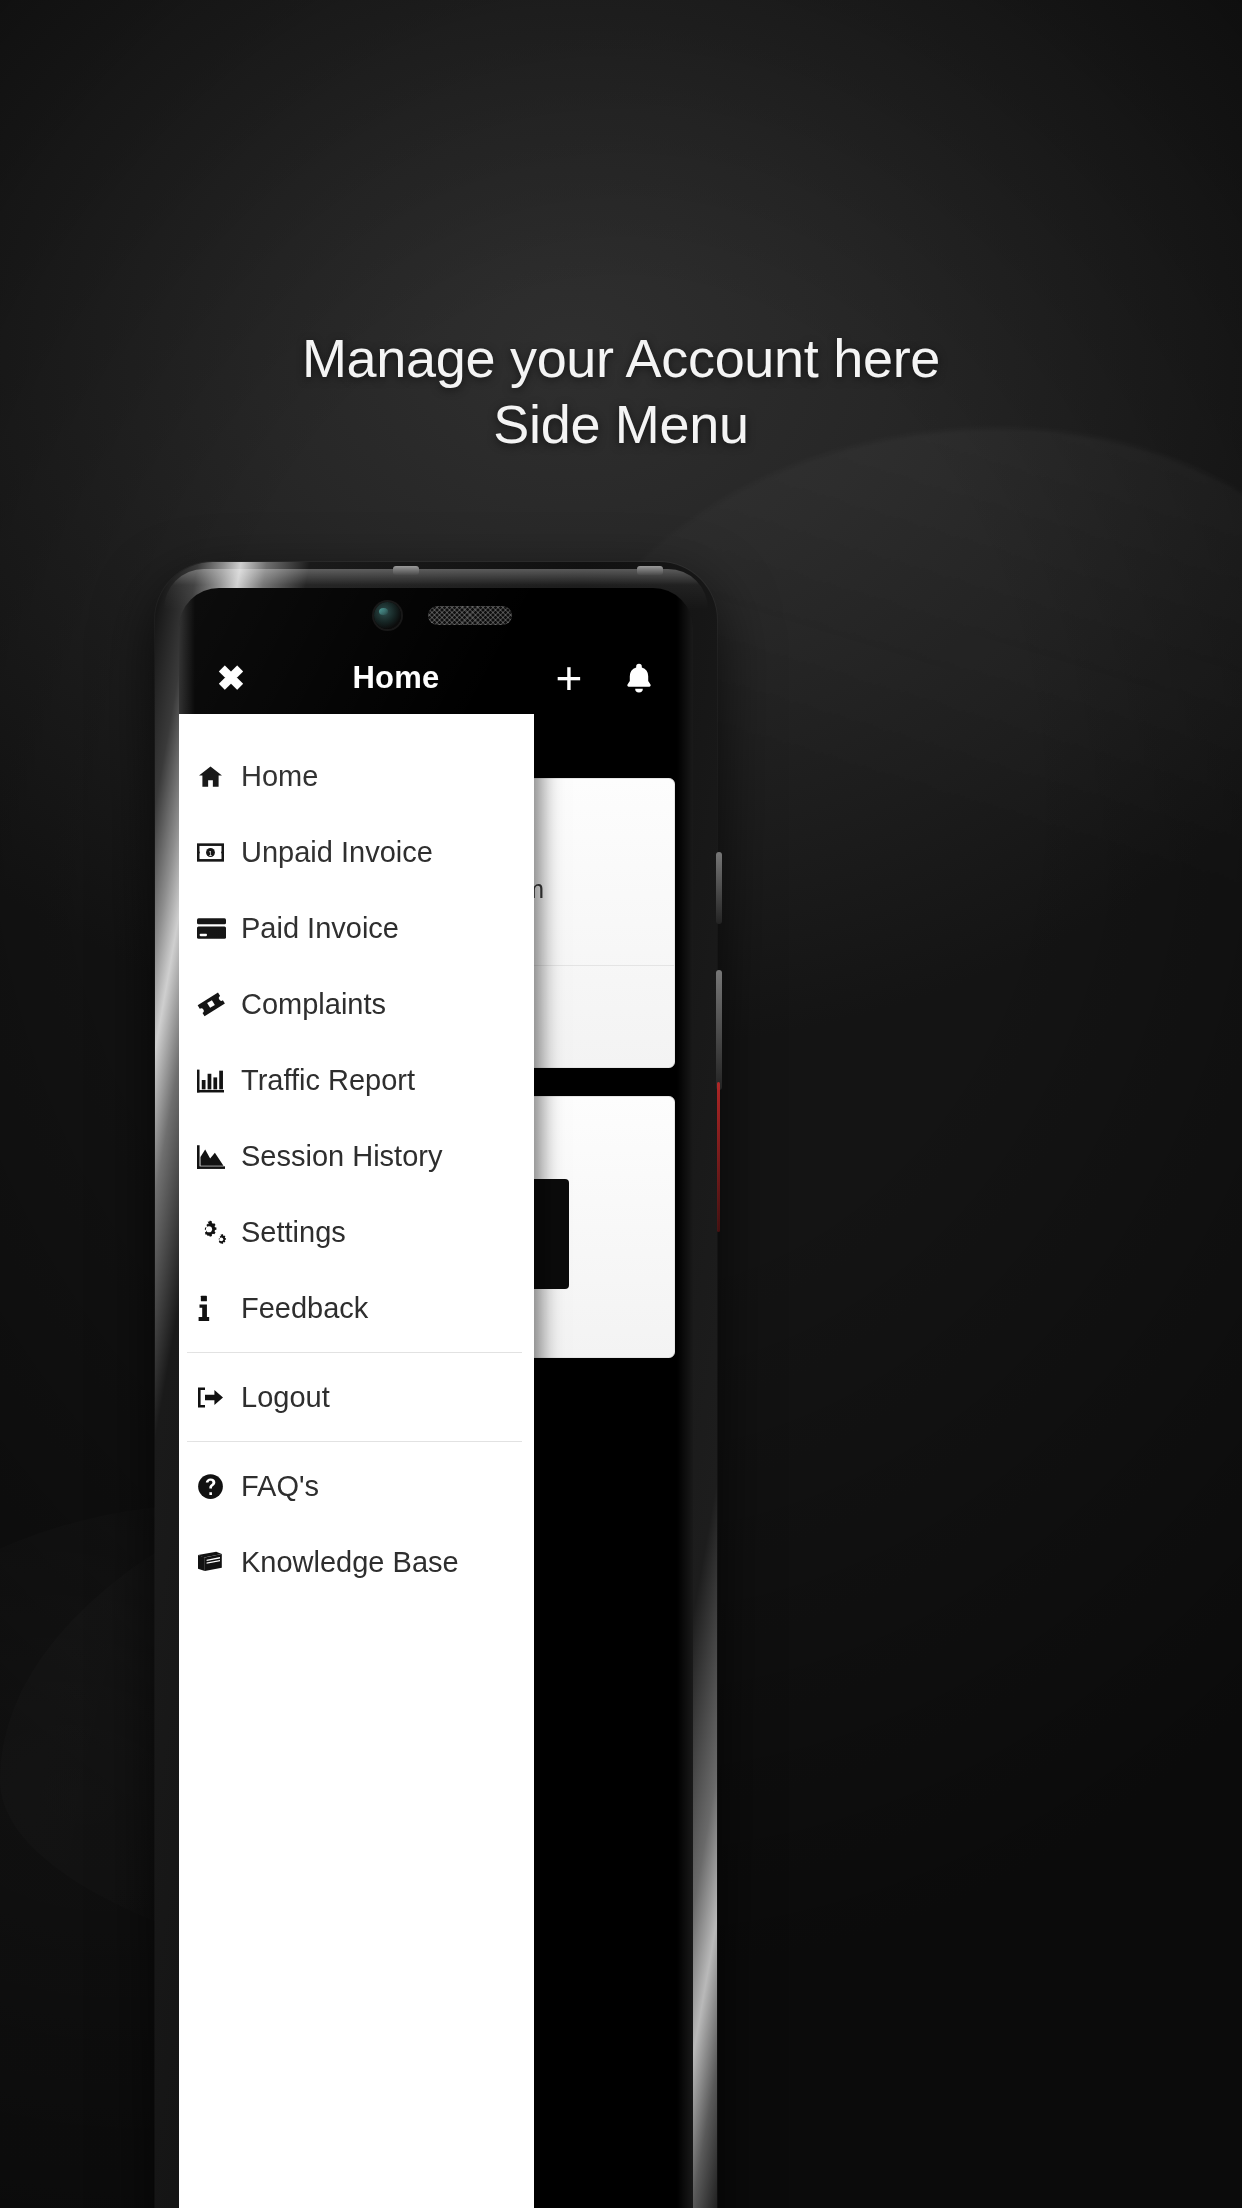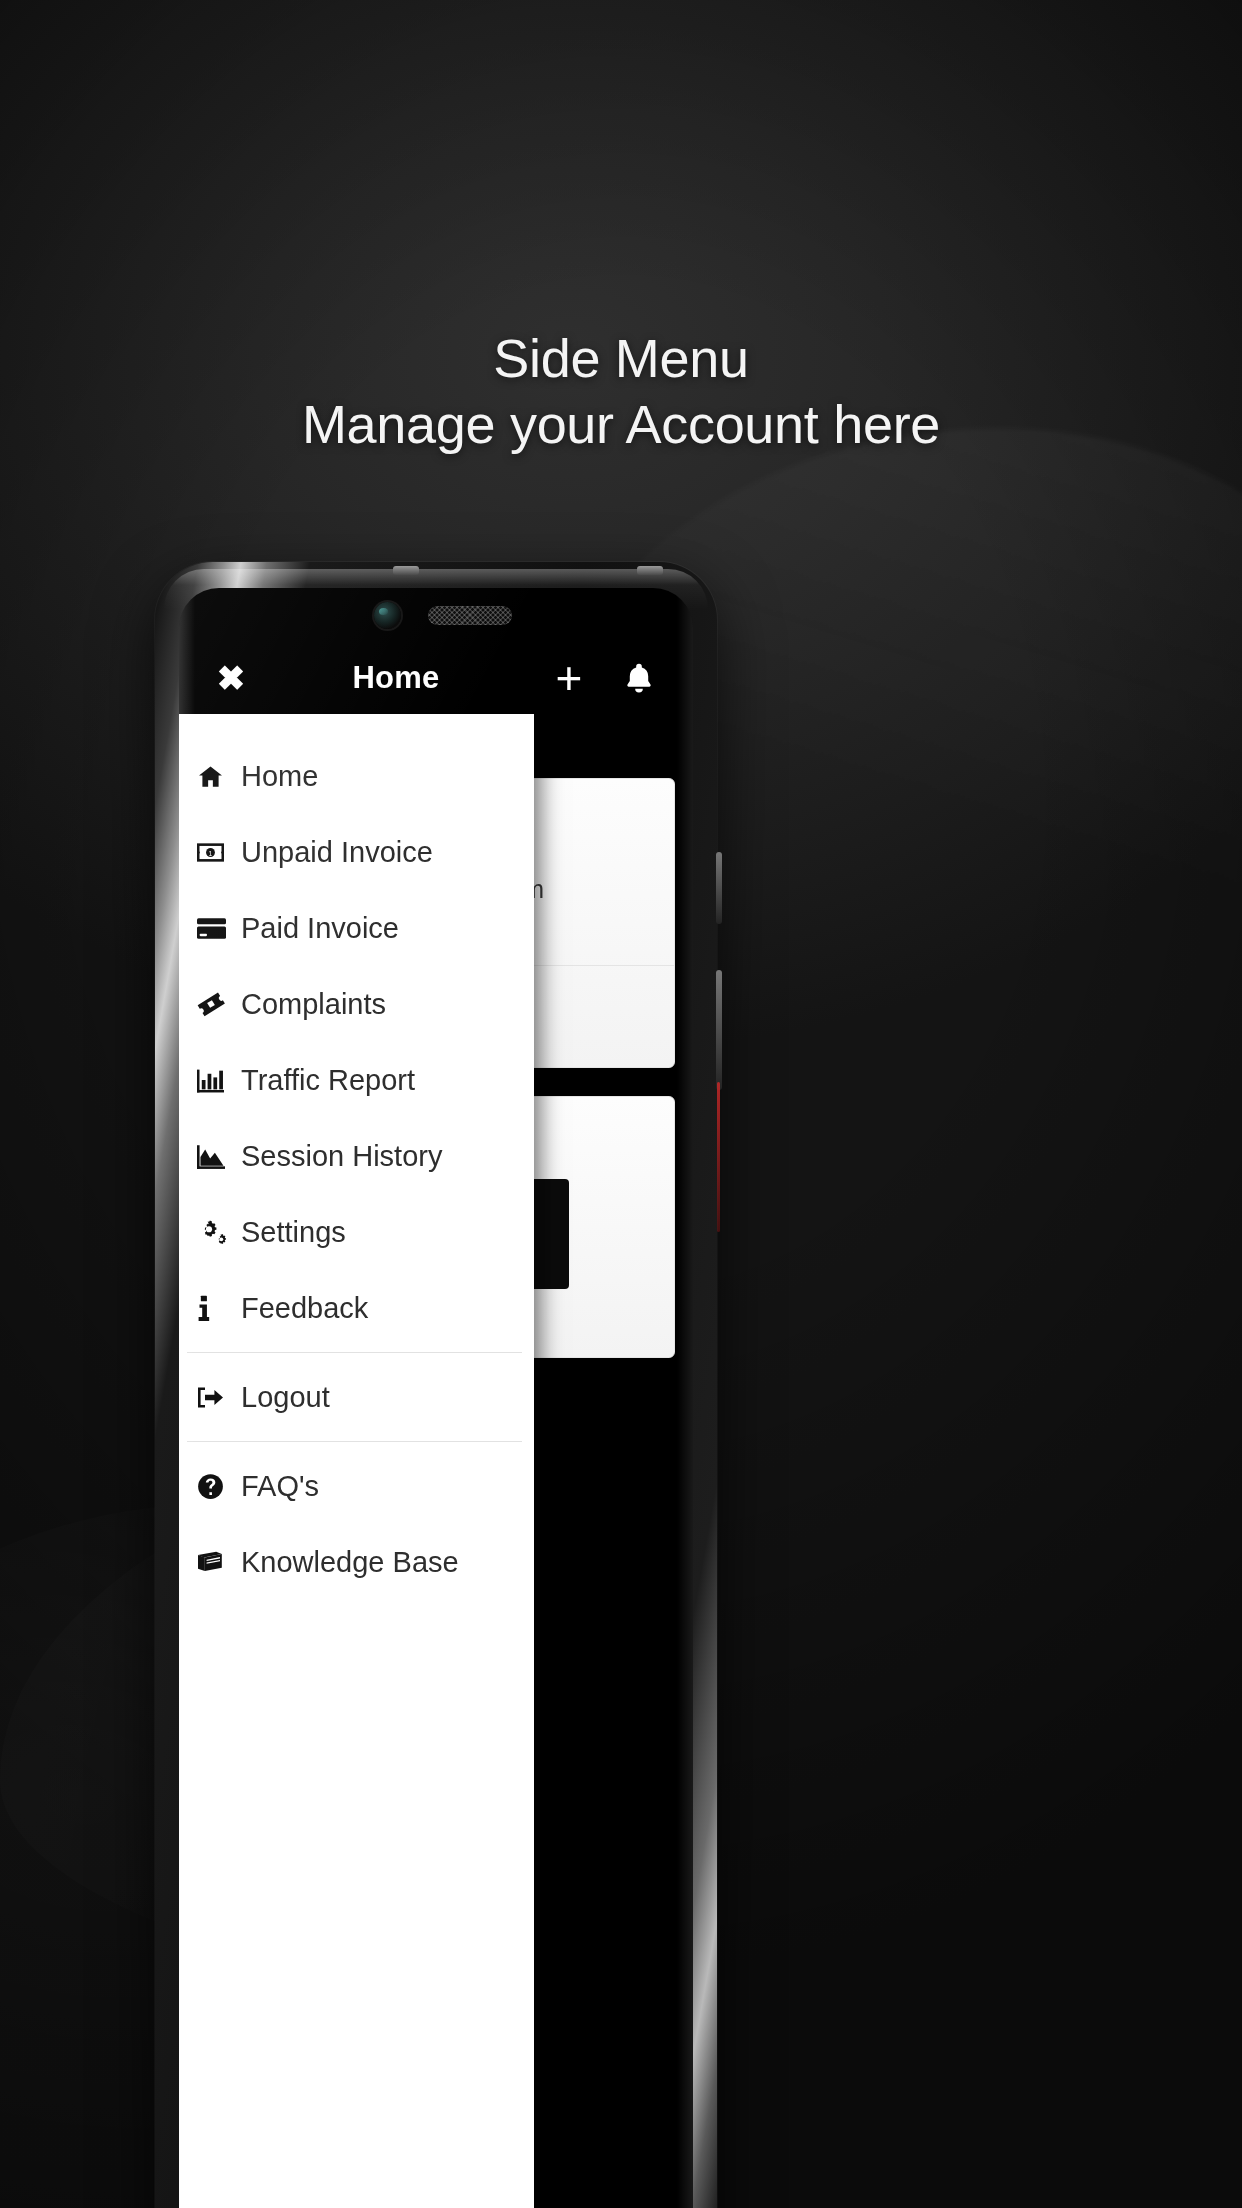--- a/index.html
+++ b/index.html
@@ -228,22 +228,22 @@
 </head>
 <body>
 
 <div class="backdrop"></div>
 <div class="swoosh-a"></div>
 <div class="swoosh-b"></div>
 <div class="swoosh-c"></div>
 <div class="vignette"></div>
 
 <div class="headline">
+  <div>Manage your Account here</div>
   <div>Side Menu</div>
-  <div>Manage your Account here</div>
 </div>
 
 <div class="phone">
   <div class="phone-frame"></div>
   <div class="phone-bezel-top"></div>
   <div class="antenna a1"></div>
   <div class="antenna a2"></div>
   <div class="side-btn b1"></div>
   <div class="side-btn b2"></div>
   <div class="side-red"></div>

